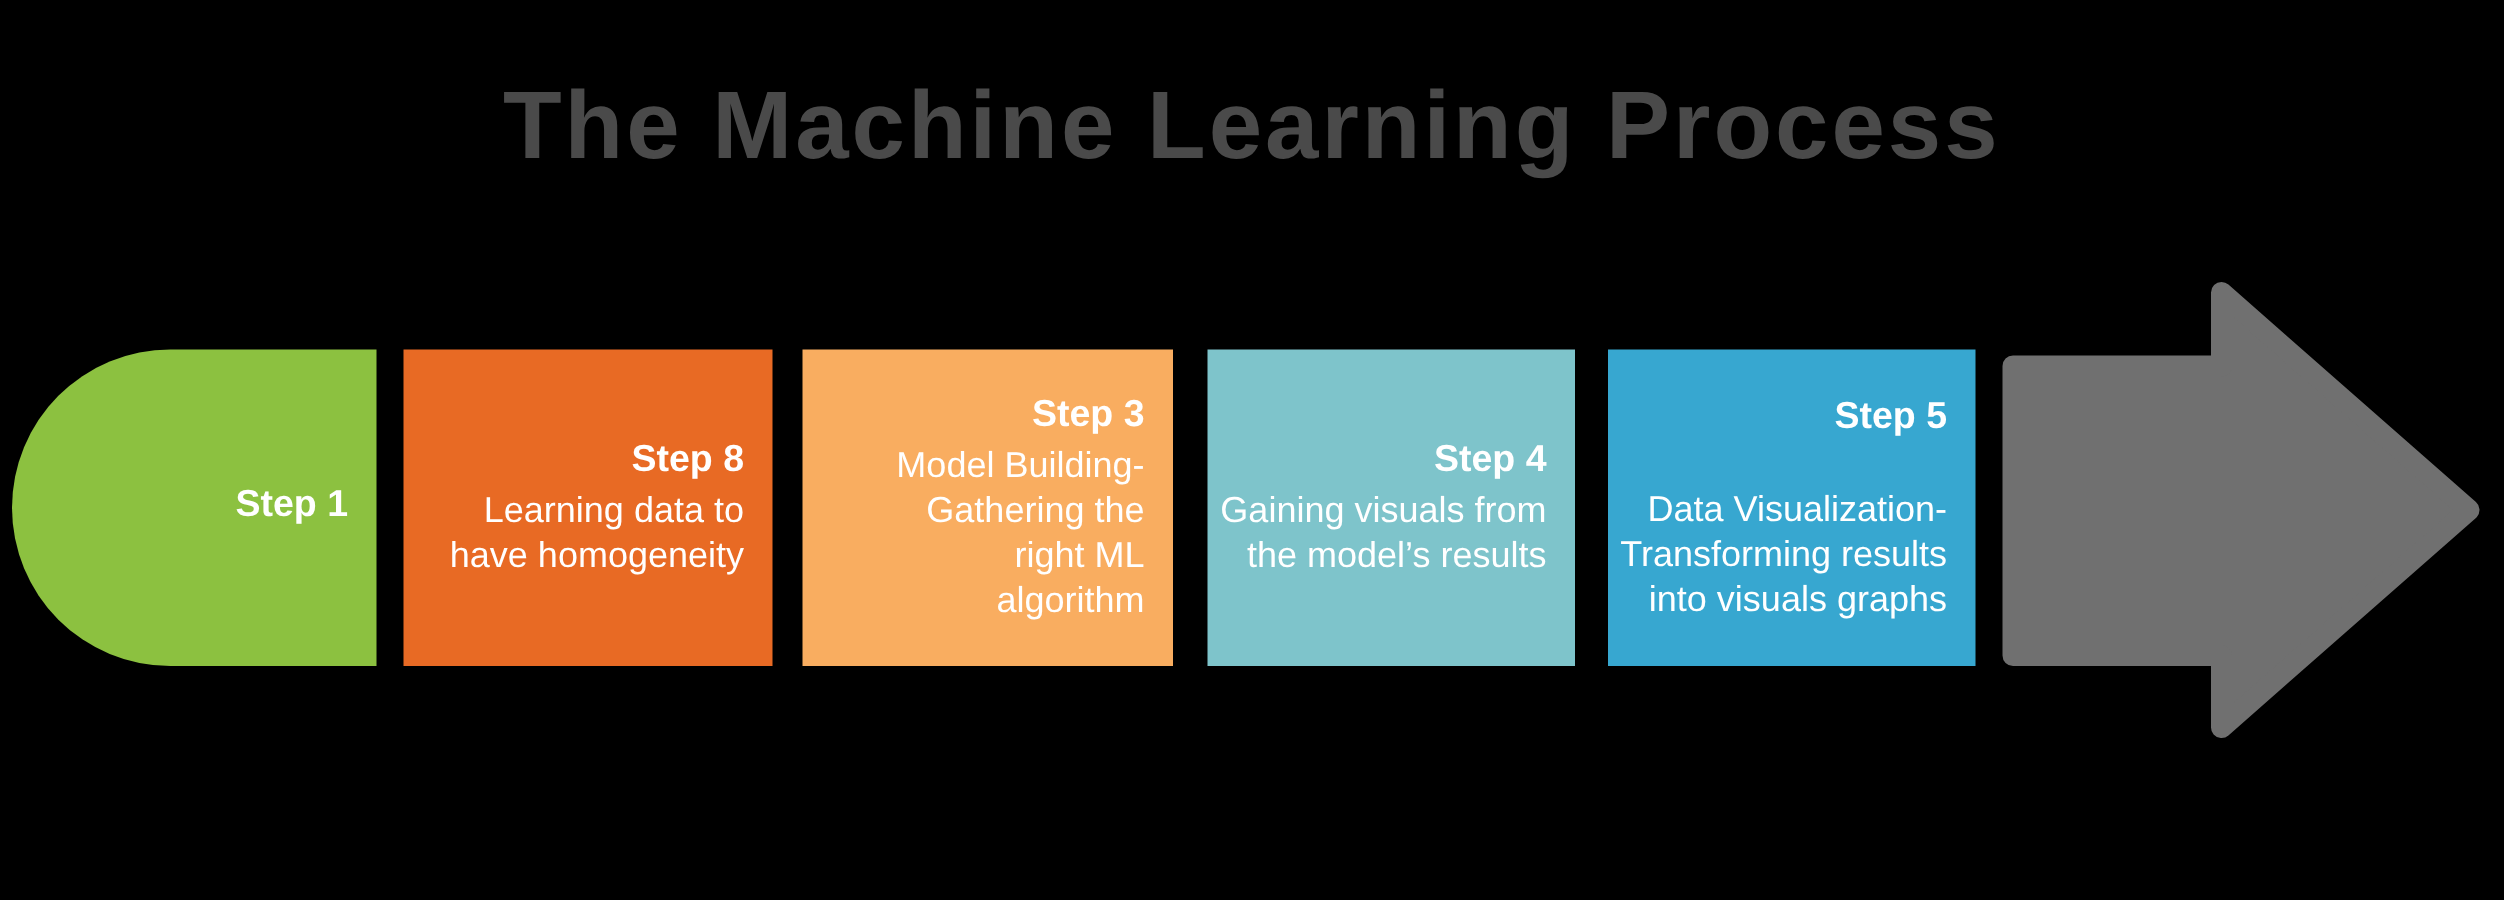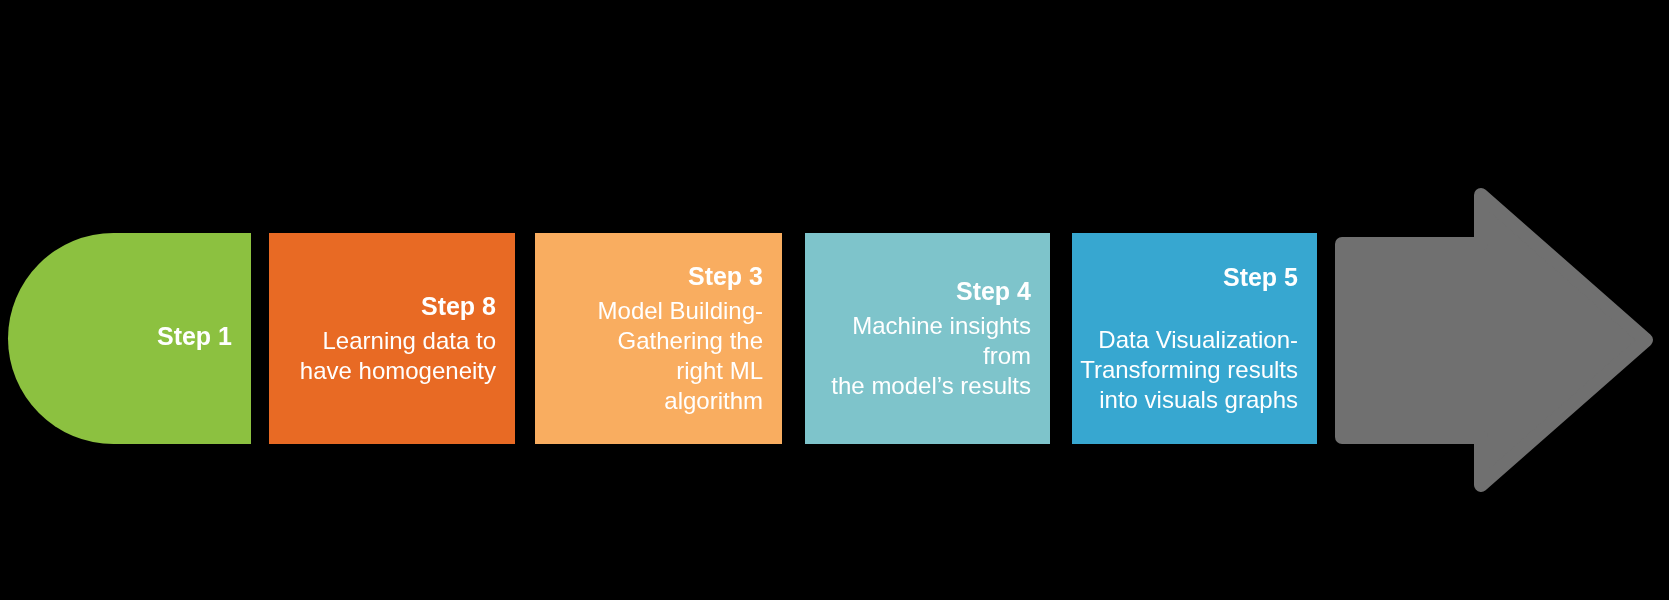--- a/index.html
+++ b/index.html
@@ -62,41 +62,42 @@
     top: 180px;
     width: 339px;
     height: 320px;
   }
 </style>
 </head>
 <body>
 
 <div class="canvas">
 
+  <h1 class="title" style="color: rgb(74, 74, 74);">The Machine Learning Process</h1>
 
   <div class="step step1" style="background: rgb(140, 193, 64); color: rgb(255, 255, 255);">
     <div class="label">Step 1</div>
   </div>
 
   <div class="step step2" style="background: rgb(232, 106, 36); color: rgb(255, 255, 255);">
     <div class="label">Step 8</div>
     <div class="desc">Learning data to
 have homogeneity</div>
   </div>
 
   <div class="step step3" style="background: rgb(249, 173, 96); color: rgb(255, 255, 255); padding-left: 36px;">
     <div class="label">Step 3</div>
     <div class="desc">Model Building-
 Gathering the right ML
 algorithm</div>
   </div>
 
   <div class="step step4" style="background: rgb(126, 196, 203); color: rgb(255, 255, 255);">
     <div class="label">Step 4</div>
-    <div class="desc">Machine insights from
+    <div class="desc">Gaining visuals from
 the model’s results</div>
   </div>
 
   <div class="step step5" style="background: rgb(55, 167, 208); color: rgb(255, 255, 255); gap: 28px;">
     <div class="label">Step 5</div>
     <div class="desc">Data Visualization-
 Transforming results
 into visuals graphs</div>
   </div>
 

